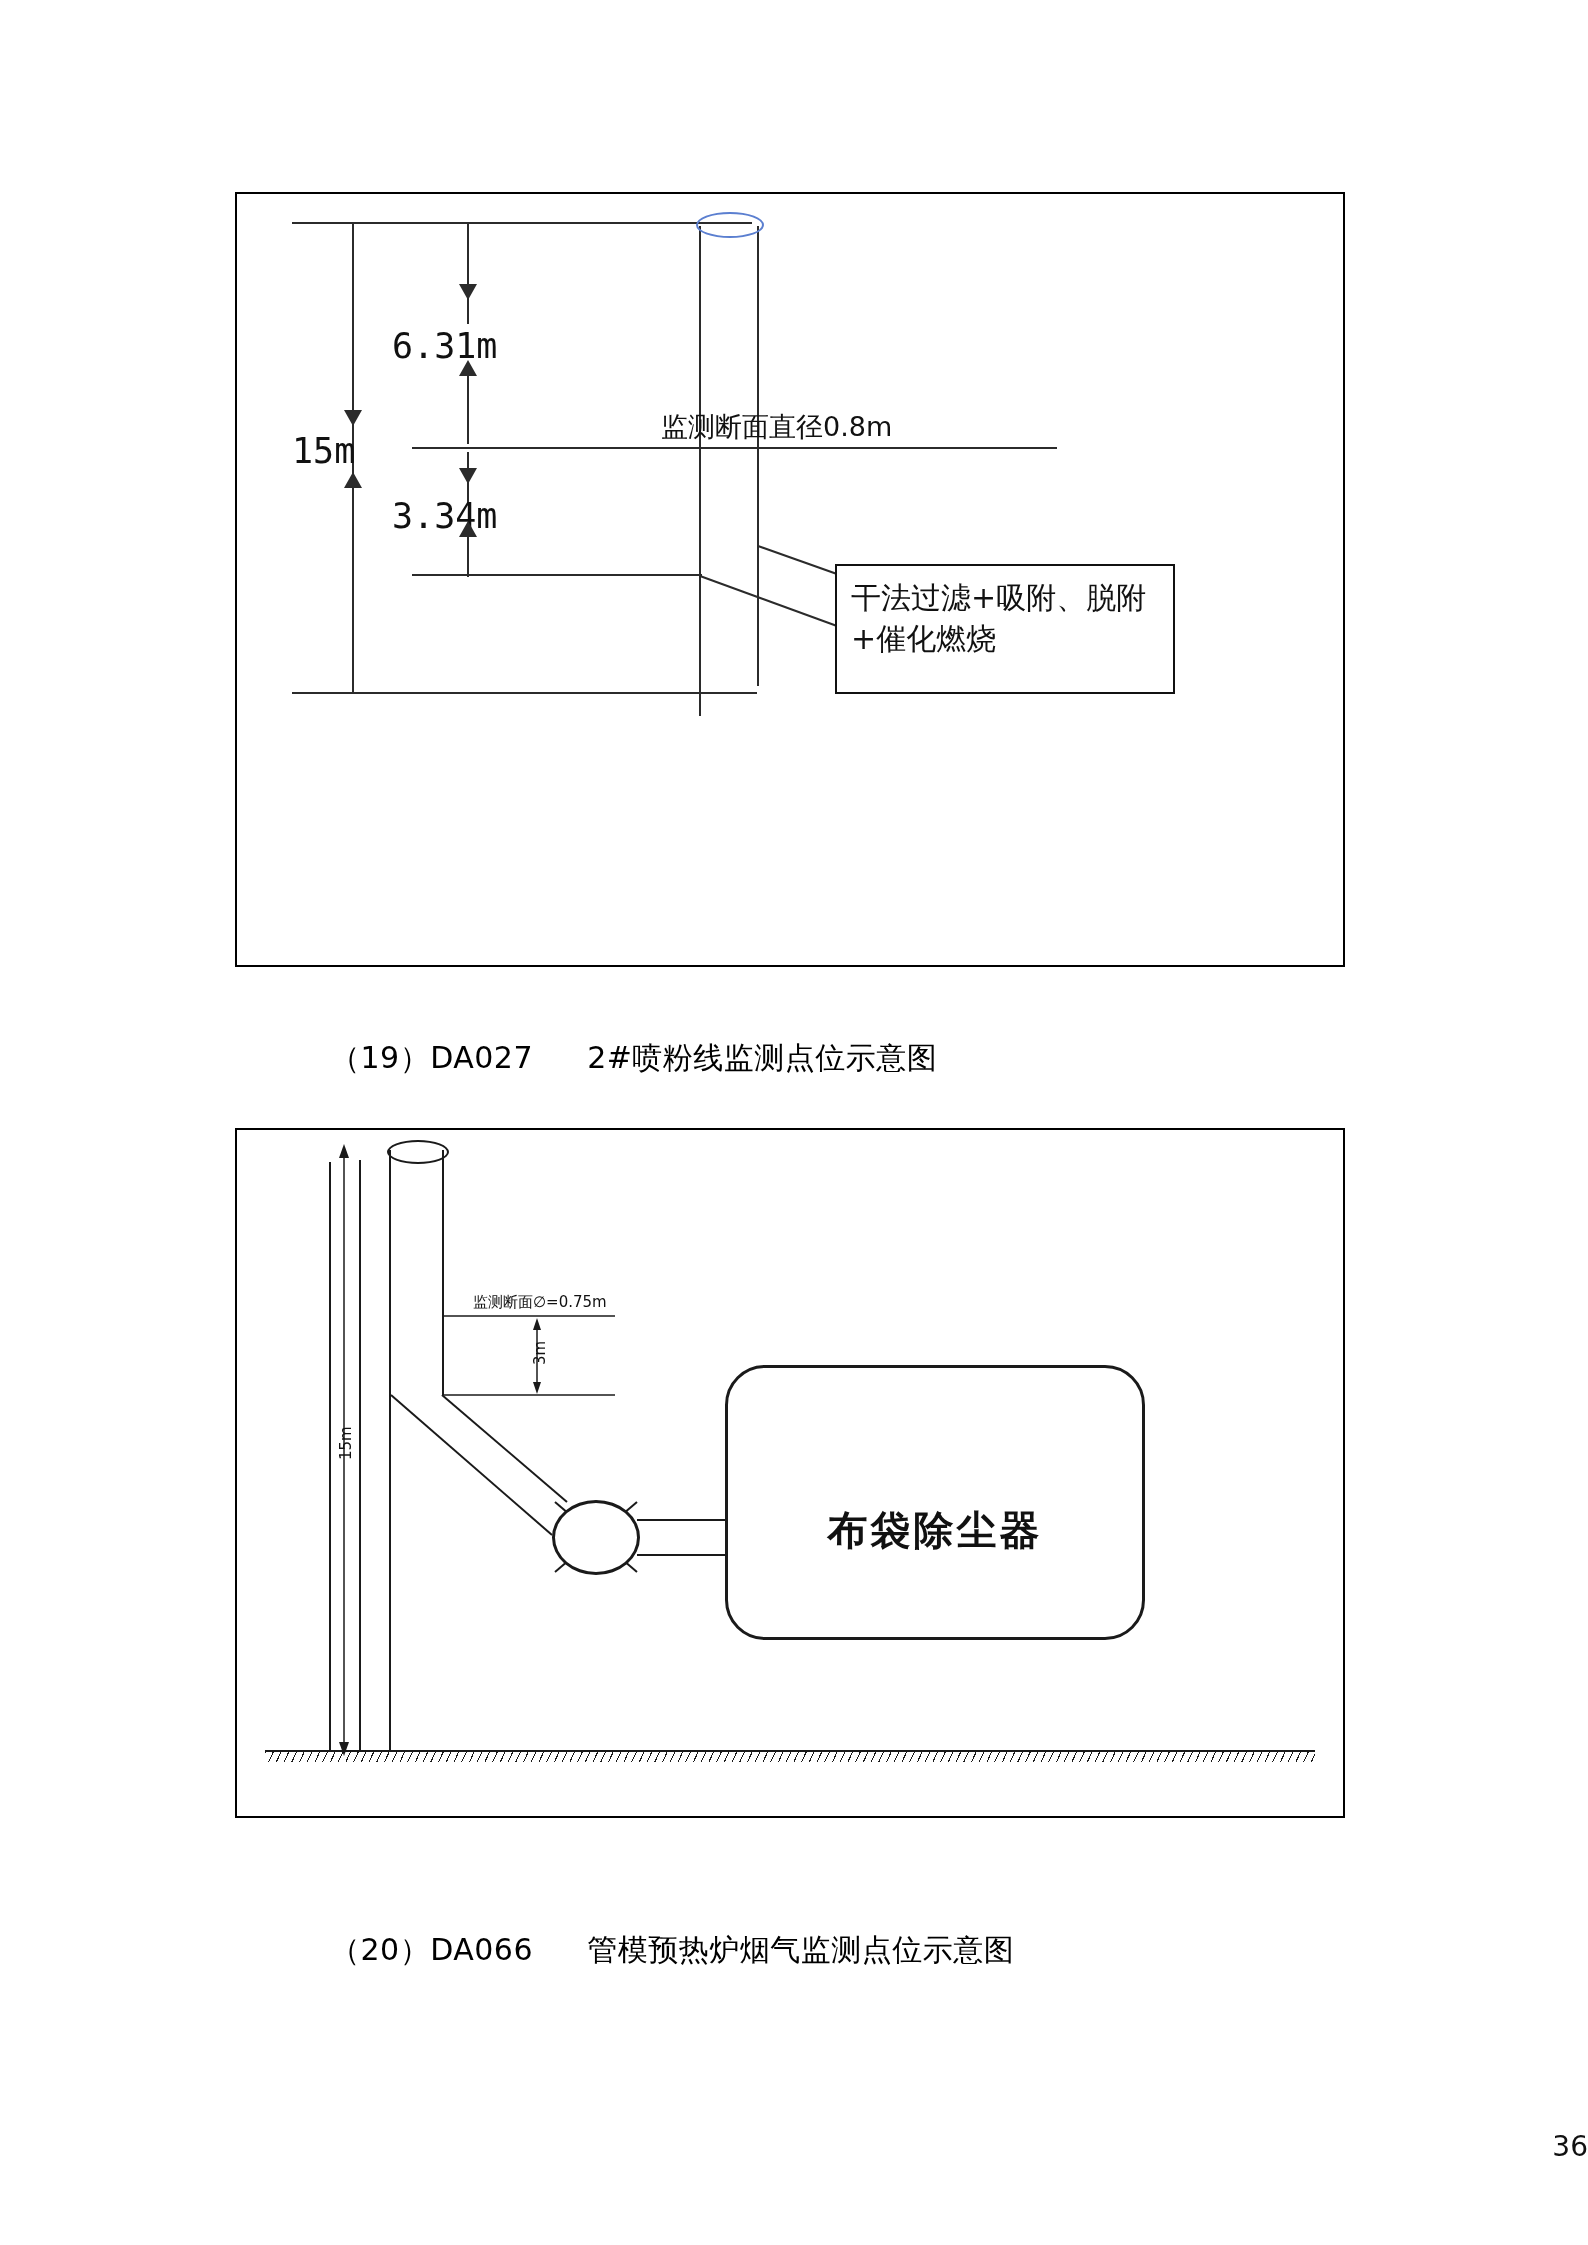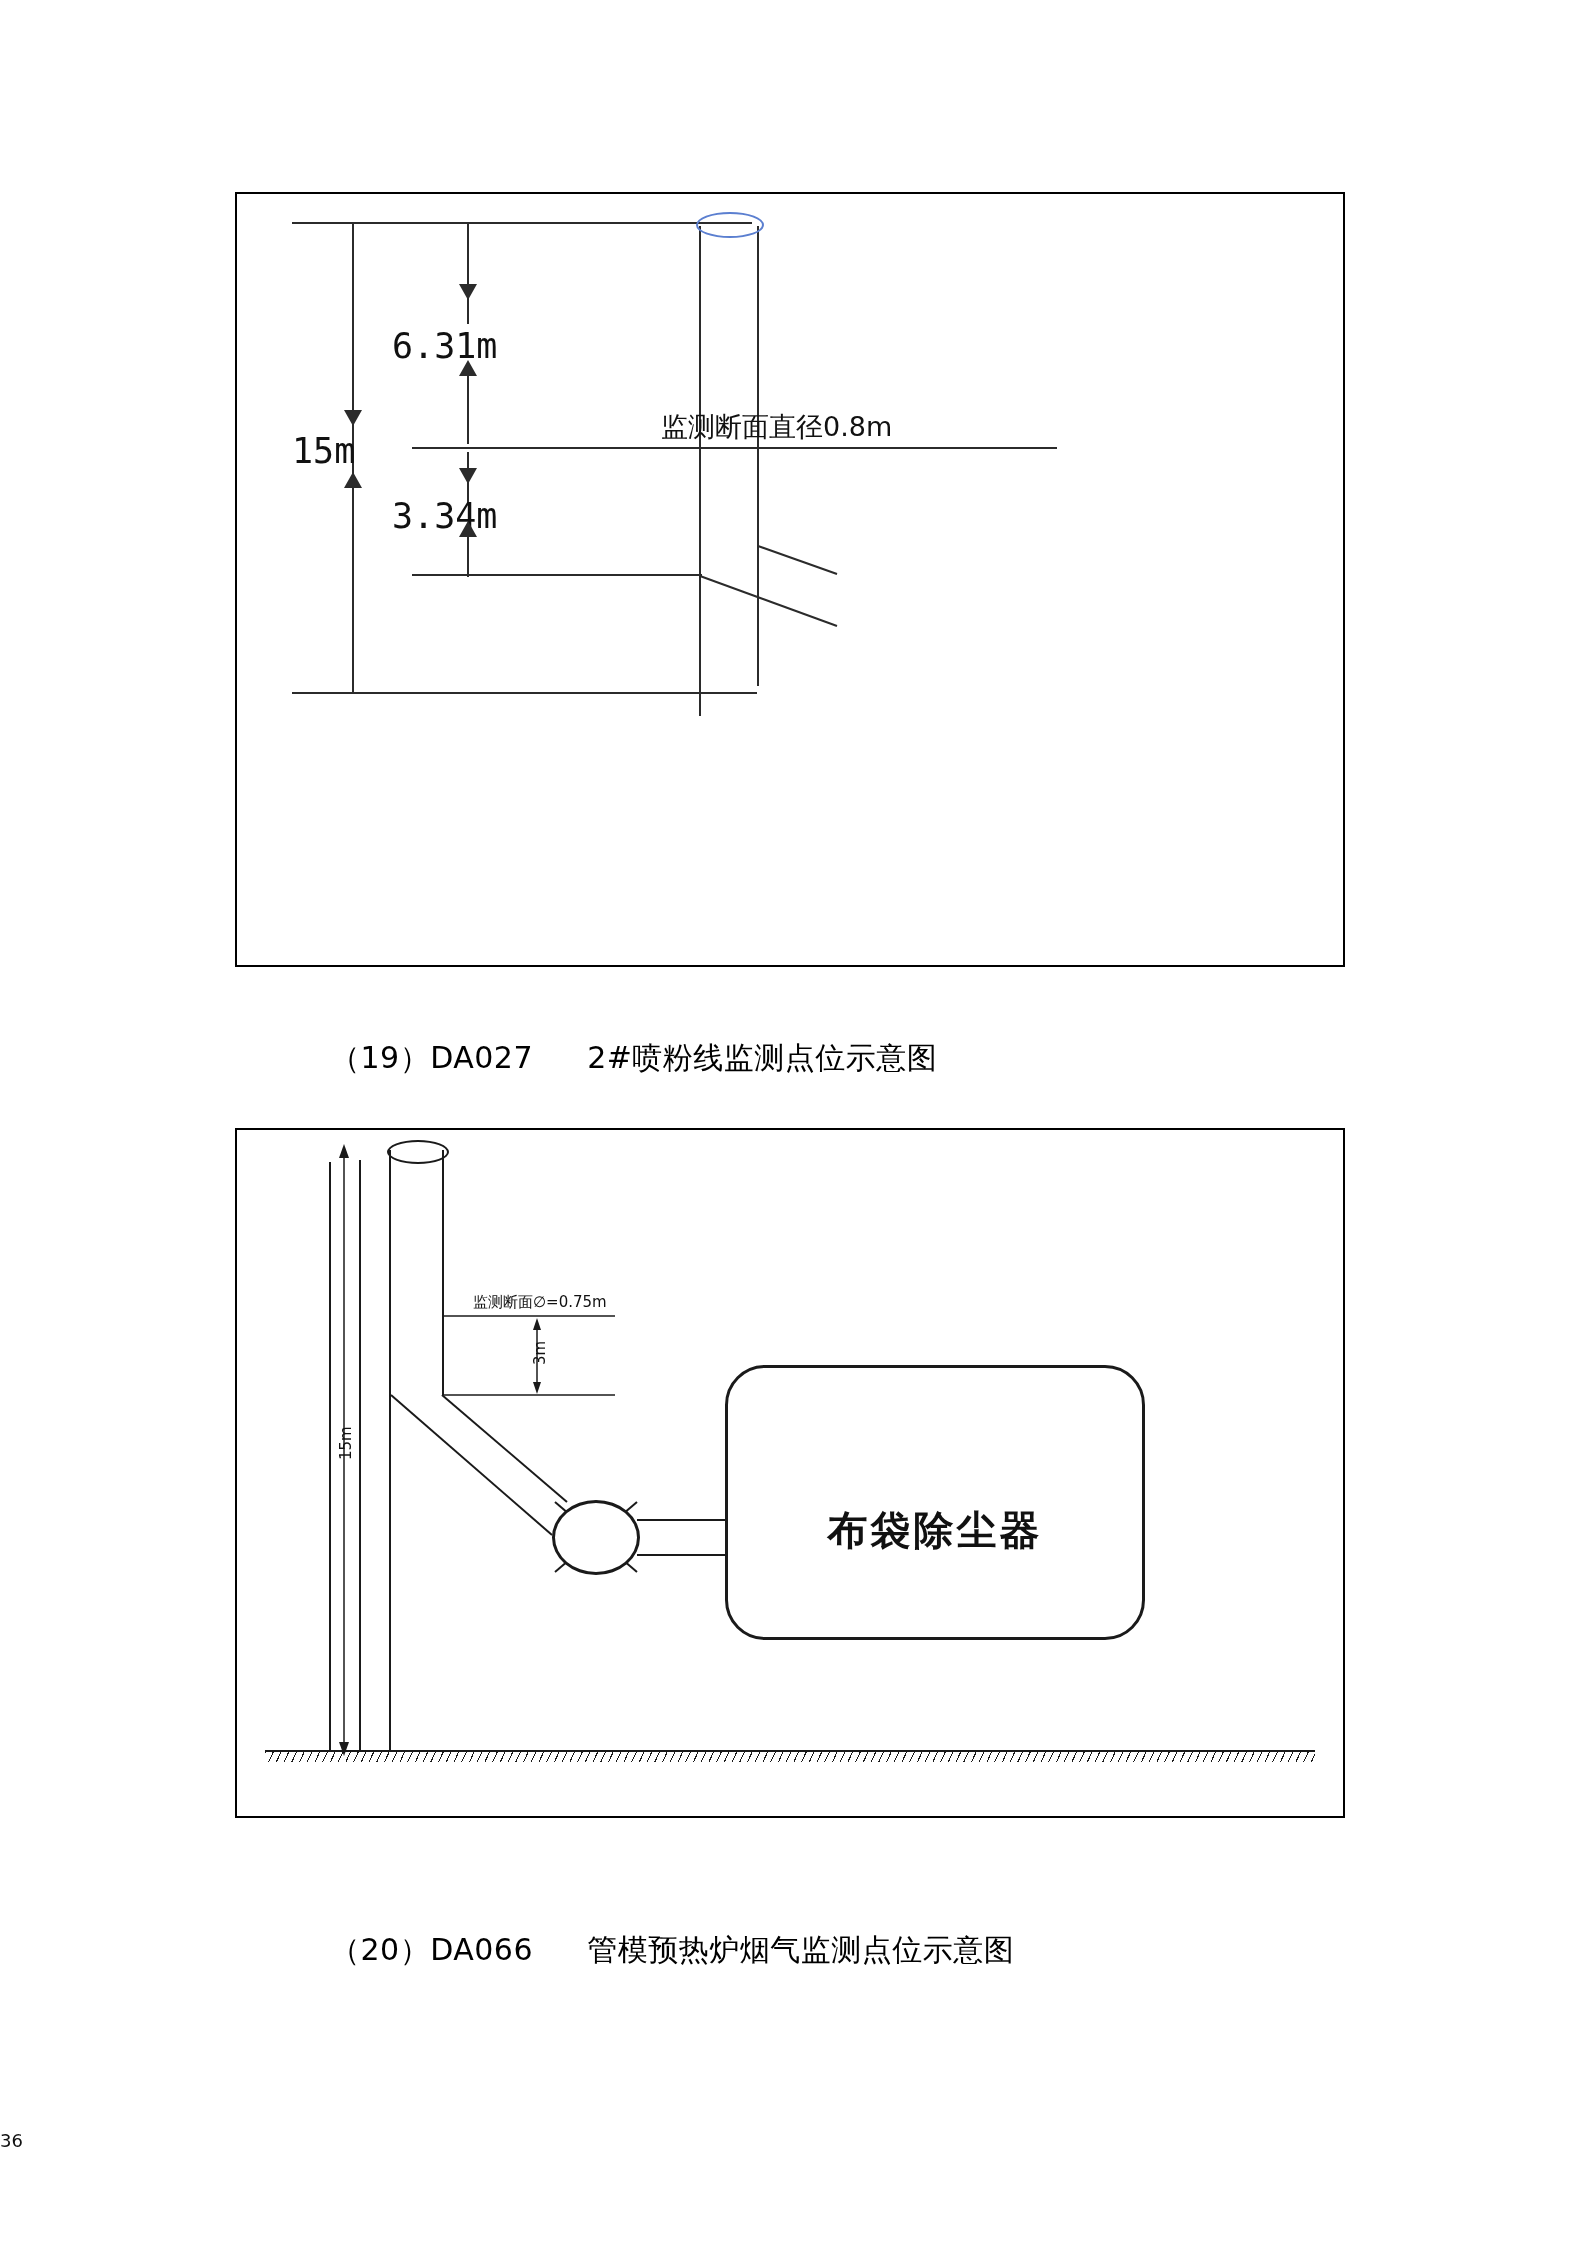--- a/index.html
+++ b/index.html
@@ -152,23 +152,23 @@
     height: 10px;
     border-top: 2px solid #1a1a1a;
     background:
       repeating-linear-gradient(115deg, #1a1a1a 0px, #1a1a1a 1px, transparent 1px, transparent 7px);
   }
 
   .pagenum {
     position: absolute;
     left: 0; right: 0;
     top: 2130px;
-    text-align: left;
-    font-family: "DejaVu Sans", sans-serif;
-    font-size: 18px;
+    text-align: right;
+    font-family: "DejaVu Sans", sans-serif;
+    font-size: 28px;
     color: #111;
   }
 </style>
 </head>
 <body>
 
 <div class="fig1">
   <div class="inner">
 
     <div class="hline" style="left:55px; top:28px; width:460px;"></div>
@@ -198,20 +198,24 @@
     <div class="vline" style="left:230px; top:335px; height:48px;"></div>
     <div class="arrow-up" style="left:222px; top:327px;"></div>
 
     <div class="hline" style="left:175px; top:380px; width:290px;"></div>
 
     <svg style="position:absolute; left:0; top:0; width:100%; height:100%; overflow:visible;">
       <line x1="463" y1="382" x2="600" y2="432" stroke="#2b2b2b" stroke-width="2"></line>
       <line x1="521" y1="352" x2="600" y2="380" stroke="#2b2b2b" stroke-width="2"></line>
     </svg>
 
+    <div class="boxlabel" style="left:598px; top:370px; width:340px; height:130px;">
+      <div>干法过滤+吸附、脱附</div>
+      <div>+催化燃烧</div>
+    </div>
 
     <div class="hline" style="left:55px; top:498px; width:465px;"></div>
   </div>
 </div>
 
 <div class="caption" style="left:330px; top:1038px;">
   <span>（19）DA027</span>
   <span style="display:inline-block; width:34px;"></span>
   <span>2#喷粉线监测点位示意图</span>
 </div>

